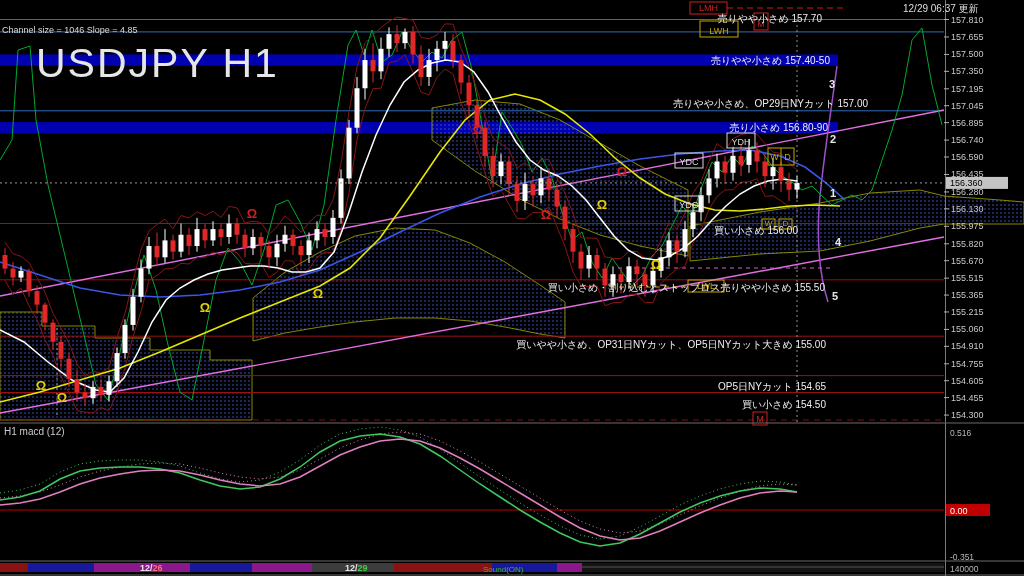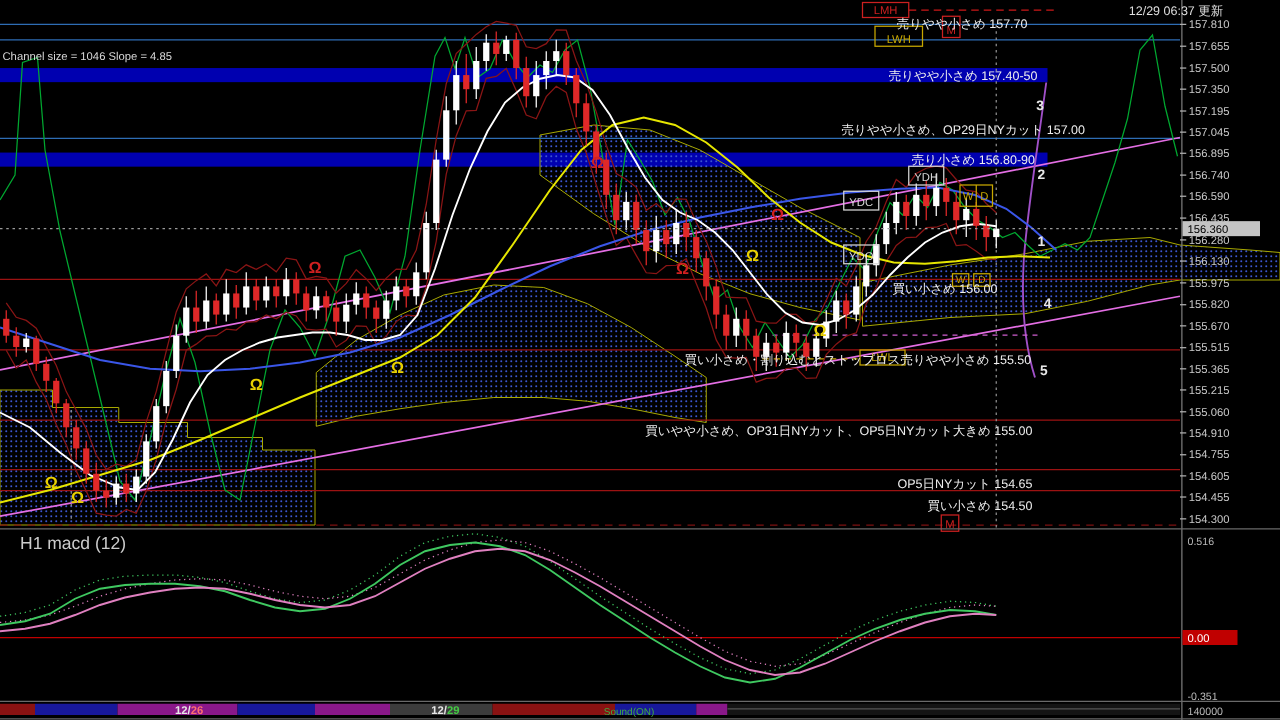--- a/index.html
+++ b/index.html
@@ -3,23 +3,23 @@
 <meta charset="utf-8">
 <style>
   html,body{margin:0;padding:0;background:#000;}
   .root{position:relative;width:1024px;height:576px;background:#000;overflow:hidden;
         font-family:"Liberation Sans",sans-serif;}
   .root svg{position:absolute;left:0;top:0;}
   .hud{position:absolute;z-index:5;white-space:nowrap;}
   .quotebar{left:30px;top:2px;font-size:10px;color:#e0e0e0;}
   .quotebar .q{border-bottom:1px solid #d02020;margin-left:6px;}
   .updated{left:903px;top:2px;font-size:10px;color:#dedede;}
-  .channel{left:2px;top:40px;font-size:9px;color:#d8d8d8;}
+  .channel{left:2px;top:25px;font-size:9px;color:#d8d8d8;}
   .big-title{left:36px;top:40px;font-size:41px;color:#e6e6e6;letter-spacing:2px;}
-  .macd-label{left:16px;top:426px;font-size:14px;color:#cccccc;}
+  .macd-label{left:4px;top:426px;font-size:10px;color:#cccccc;}
 </style>
 </head>
 <body>
 
 <div class="root">
   <svg id="chart-svg" width="1024" height="576" viewBox="0 0 1024 576">
       <defs>
         <pattern id="kdots" patternUnits="userSpaceOnUse" width="4" height="4">
           <circle cx="1" cy="1" r="0.8" fill="#3c55cf"></circle>
         </pattern>
@@ -389,14 +389,15 @@
         <rect x="582" y="563" width="362" height="9" fill="#141414"></rect>
         <line x1="582" y1="567" x2="944" y2="567" stroke="#555"></line>
         <text x="140" y="571" font-family="Liberation Sans, sans-serif" font-size="9" font-weight="bold" fill="#e8e8e8"><tspan>12/</tspan><tspan fill="#ff7070">26</tspan></text>
         <text x="345" y="571" font-family="Liberation Sans, sans-serif" font-size="9" font-weight="bold" fill="#e8e8e8"><tspan>12/</tspan><tspan fill="#44cc44">29</tspan></text>
         <text x="483" y="572" font-family="Liberation Sans, sans-serif" fill="#3fae3f" font-size="8">Sound(ON)</text>
       </g>
     </svg>
 
   <div class="hud updated">12/29 06:37 更新</div>
   <div class="hud channel">Channel size = 1046  Slope = 4.85</div>
+  <div class="hud big-title">USDJPY H1</div>
   <div class="hud macd-label">H1  macd (12)</div>
 </div>
 
 </body></html>

